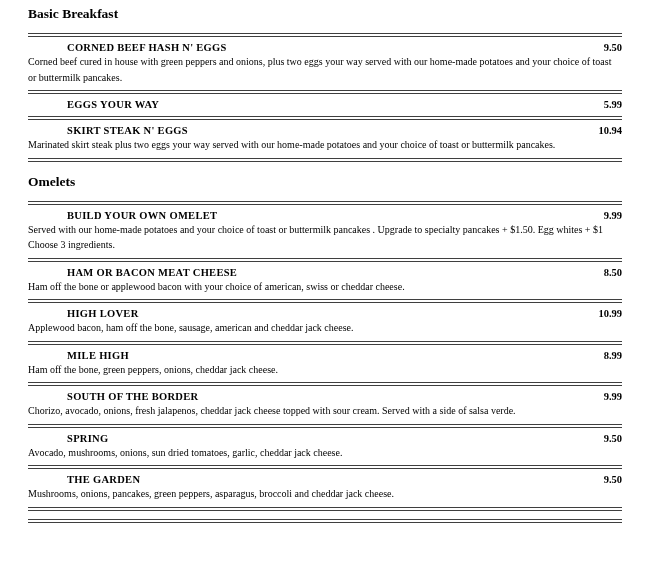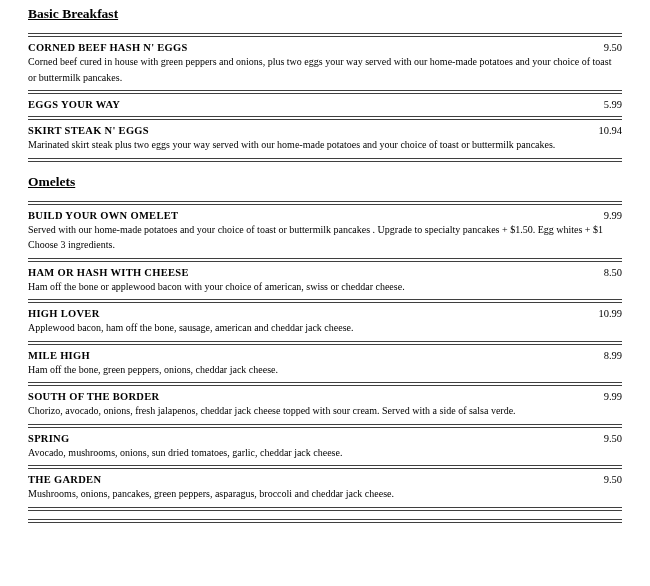--- a/index.html
+++ b/index.html
@@ -19,43 +19,43 @@
     margin: 0 0 6px 0;
   }
   .section + .section {
     margin-top: 12px;
   }
   .section-title {
     font-size: 13.5px;
     font-weight: bold;
     line-height: 16px;
     margin: 0 0 11px 0;
-    text-decoration: underline;
   }
   .items {
     border-bottom: 4px double #3f3f3f;
   }
   .item {
     border-top: 4px double #3f3f3f;
     padding: 3px 0 5px 0;
   }
   .item-head {
     display: flex;
     justify-content: space-between;
     align-items: flex-start;
     padding: 2px 0 1px 0;
+    margin-left: 39px;
   }
   .item-name {
     font-size: 10.5px;
     font-weight: bold;
     letter-spacing: 0.3px;
   }
   .item-price {
     font-size: 10.5px;
-    font-weight: normal;
+    font-weight: bold;
   }
   .item-desc {
     font-size: 10px;
     line-height: 15.5px;
     white-space: pre-line;
   }
 </style>
 </head>
 <body>
 
@@ -99,21 +99,21 @@
         <div class="item-head">
           <span class="item-name">BUILD YOUR OWN OMELET</span>
           <span class="item-price">9.99</span>
         </div>
         <div class="item-desc">Served with our home-made potatoes and your choice of toast or buttermilk pancakes . Upgrade to specialty pancakes + $1.50. Egg whites + $1
 Choose 3 ingredients.</div>
       </div>
 
       <div class="item">
         <div class="item-head">
-          <span class="item-name">HAM OR HASH WITH CHEESE</span>
+          <span class="item-name">HAM OR BACON MEAT CHEESE</span>
           <span class="item-price">8.50</span>
         </div>
         <div class="item-desc">Ham off the bone or applewood bacon with your choice of american, swiss or cheddar cheese.</div>
       </div>
 
       <div class="item">
         <div class="item-head">
           <span class="item-name">HIGH LOVER</span>
           <span class="item-price">10.99</span>
         </div>

